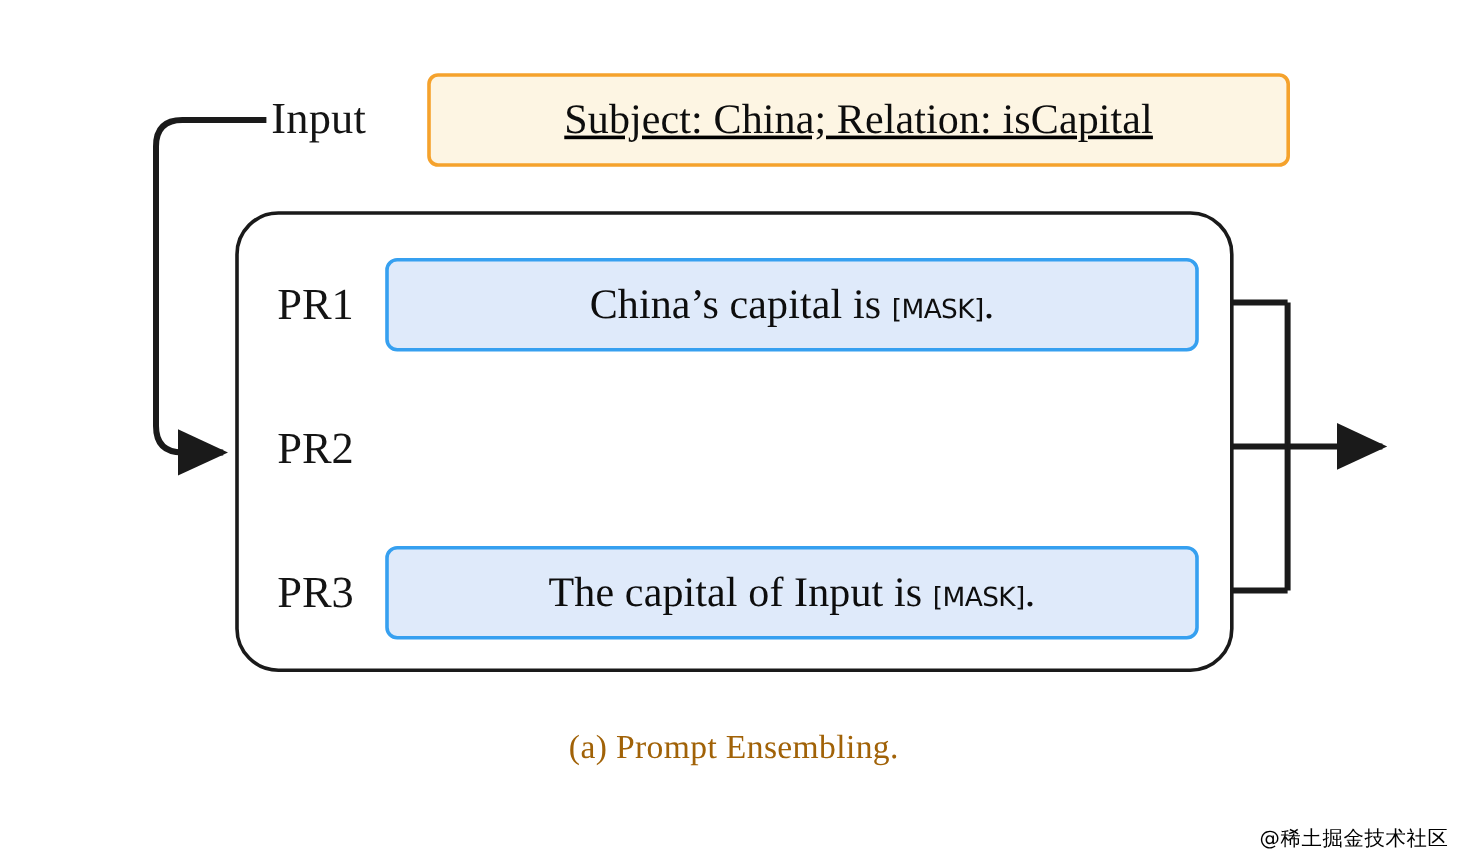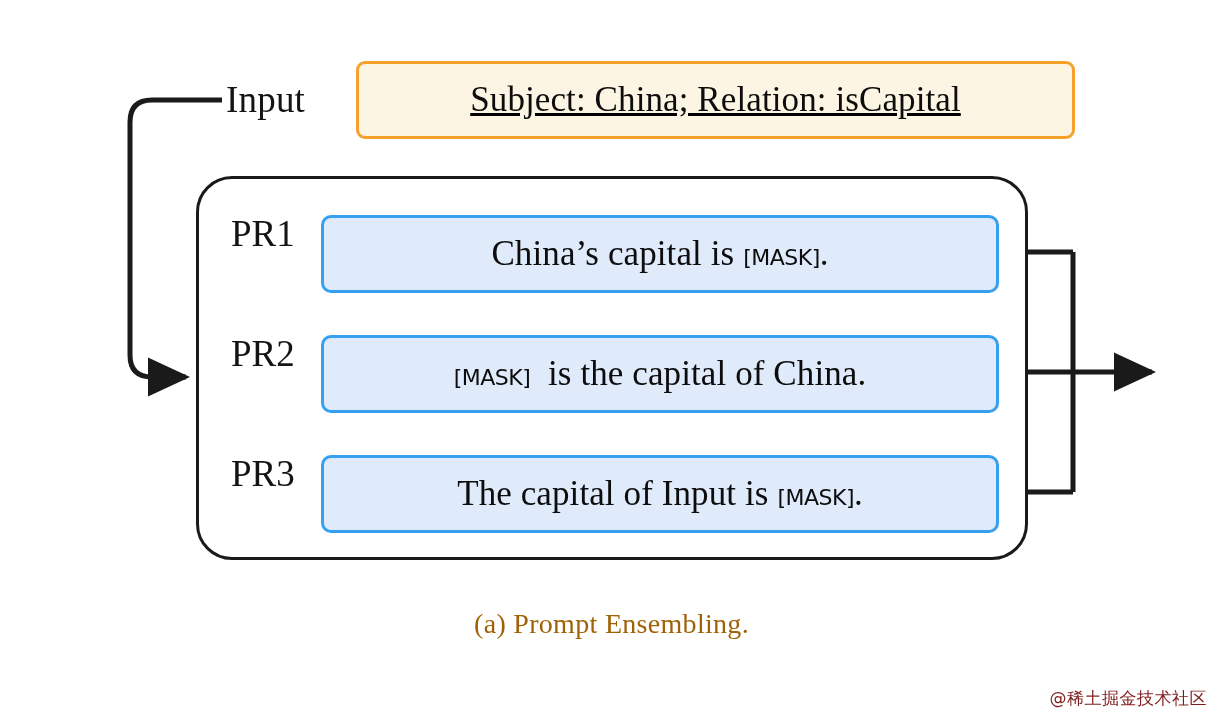--- a/index.html
+++ b/index.html
@@ -74,20 +74,21 @@
     border-radius: 36px;
   }
 
   
   .prompt-row {
     position: absolute;
     left: 32px;
     width: 768px;
     height: 78px;
     display: flex;
+    align-items: center;
   }
   #row-pr1 { top: 36px; }
   #row-pr2 { top: 156px; }
   #row-pr3 { top: 276px; }
 
   .pr-label {
     width: 90px;
     flex: 0 0 90px;
     font-size: 37px;
     color: #141414;
@@ -129,21 +130,21 @@
     letter-spacing: 0.3px;
   }
 
   
   #watermark {
     position: absolute;
     right: 16px;
     bottom: 10px;
     font-family: "DejaVu Sans", "Liberation Sans", sans-serif;
     font-size: 17px;
-    color: #7f1d1d;
+    color: #000000;
     letter-spacing: 0.5px;
     white-space: nowrap;
   }
 </style>
 </head>
 <body>
 
 <div id="figure">
 
   <svg id="connectors" viewBox="0 0 1223 720" width="1223" height="720" aria-hidden="true">
@@ -176,23 +177,20 @@
 
     <div class="prompt-row" id="row-pr1">
       <span class="pr-label">PR1</span>
       <div class="pr-box">
         <span class="boxtext"><span>China’s capital is </span><span class="mask-token">[MASK]</span><span>.</span></span>
       </div>
     </div>
 
     <div class="prompt-row" id="row-pr2">
       <span class="pr-label">PR2</span>
-      <div class="pr-box">
-        <span class="boxtext"><span></span><span class="mask-token">[MASK]</span><span>  is the capital of China.</span></span>
-      </div>
     </div>
 
     <div class="prompt-row" id="row-pr3">
       <span class="pr-label">PR3</span>
       <div class="pr-box">
         <span class="boxtext"><span>The capital of Input is </span><span class="mask-token">[MASK]</span><span>.</span></span>
       </div>
     </div>
 
   </div>

